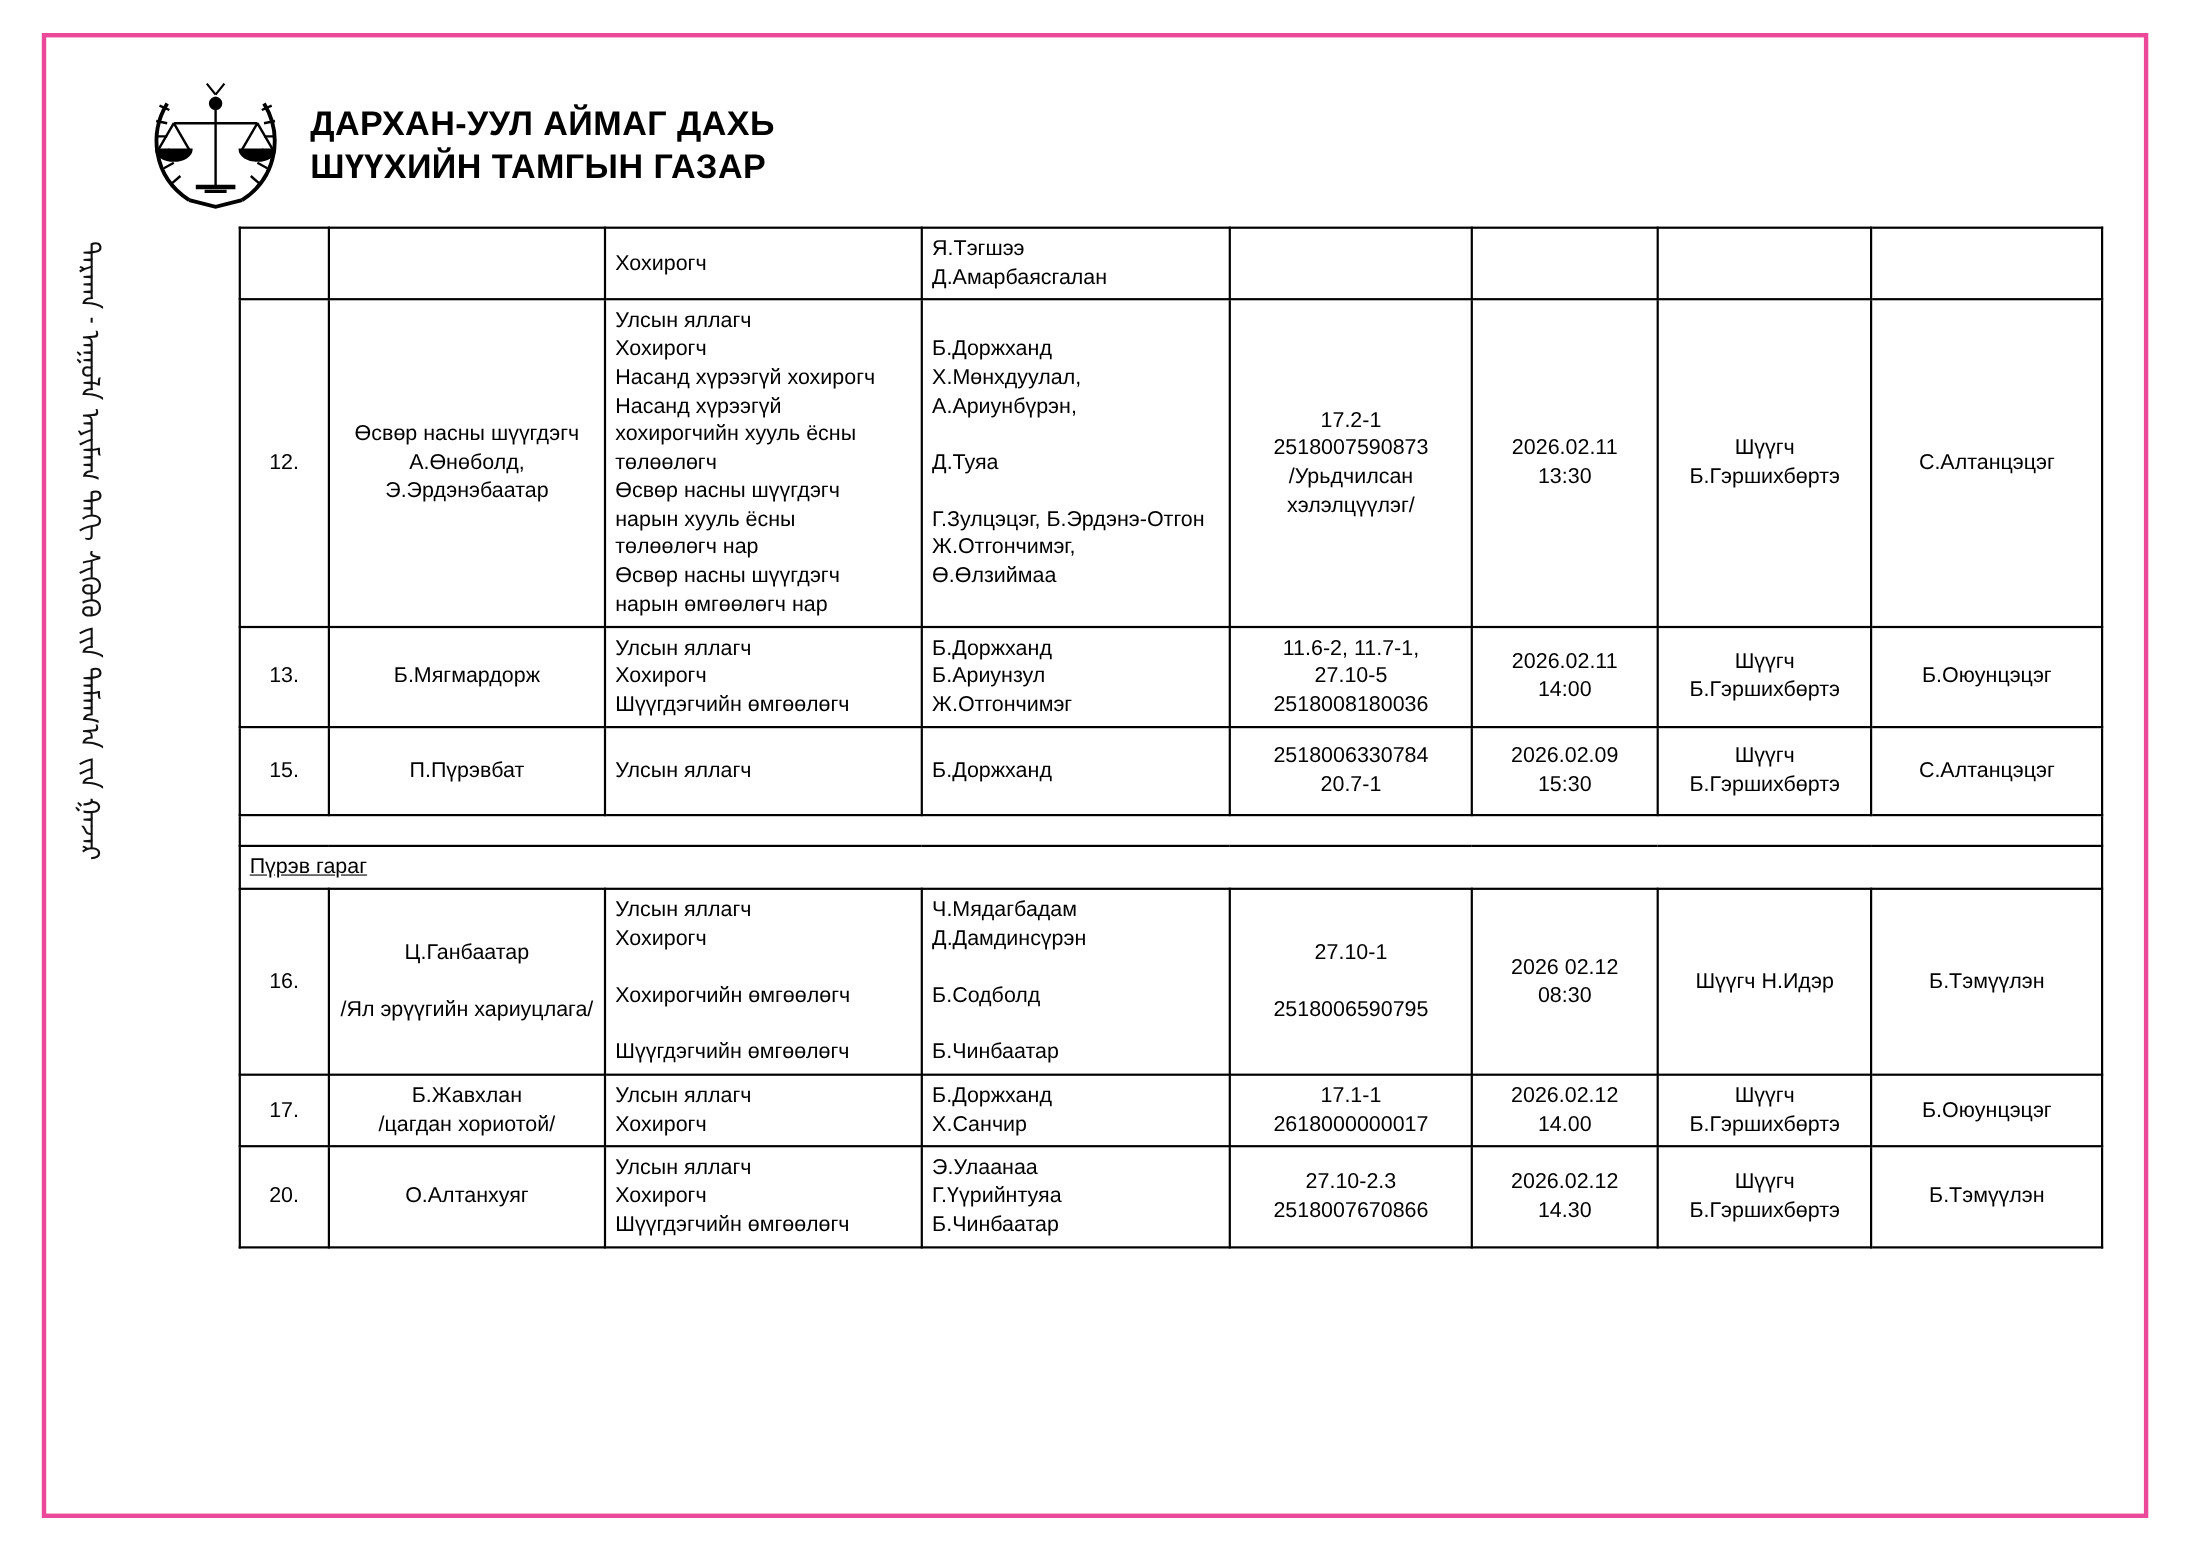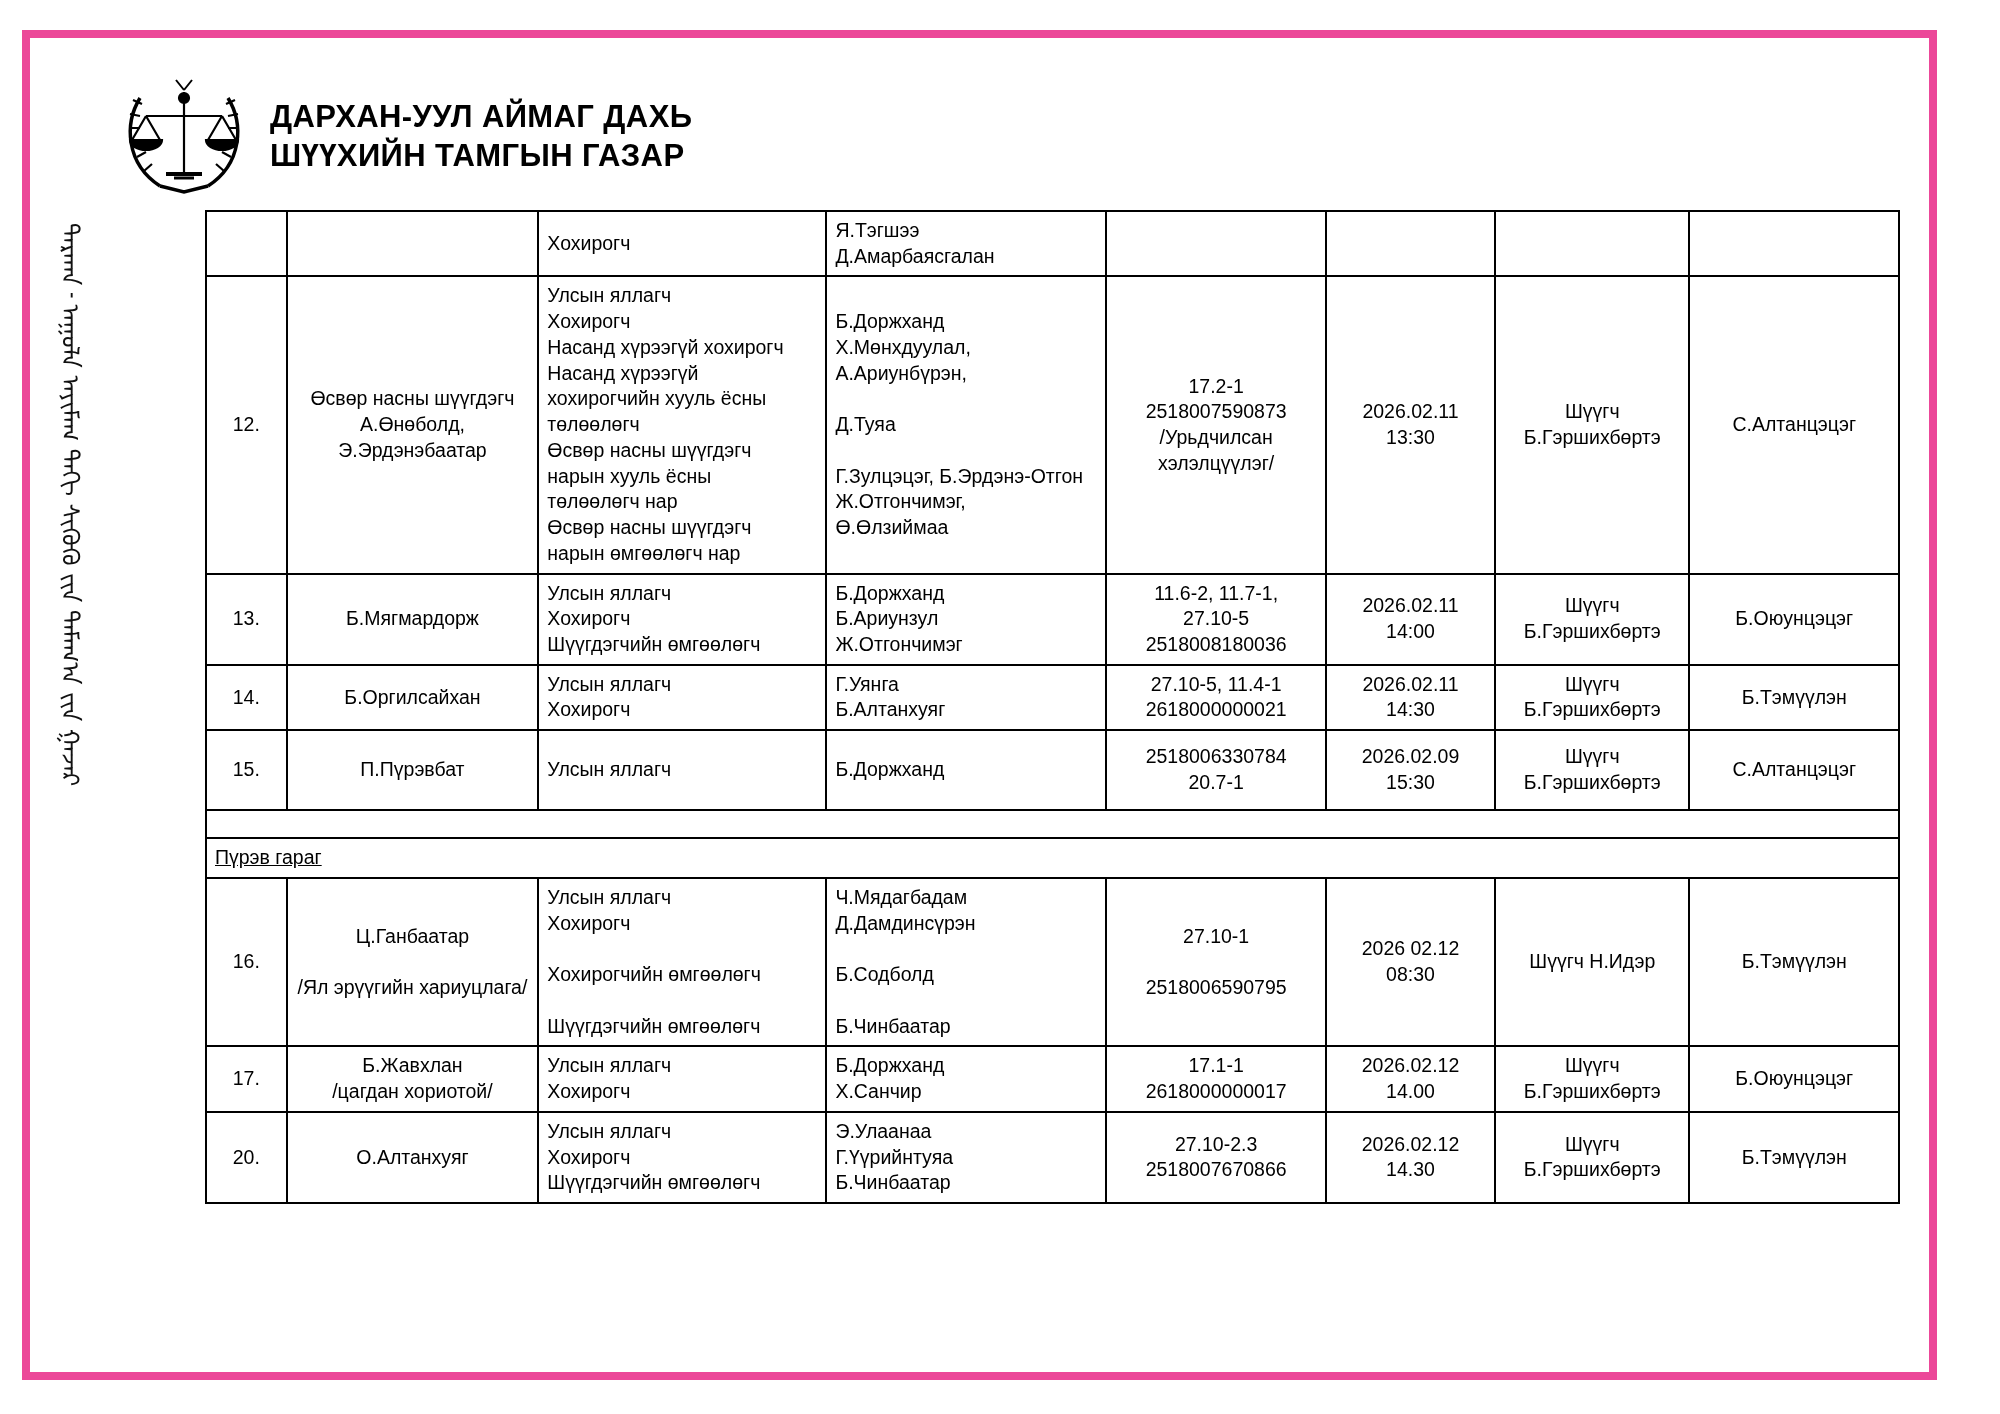--- a/index.html
+++ b/index.html
@@ -12,25 +12,25 @@
     height: 1414px;
     font-family: "Liberation Sans", sans-serif;
     color: #000000;
     position: relative;
     overflow: hidden;
   }
 
   
   .page-frame {
     position: absolute;
-    left: 22px;
+    left: 38px;
     top: 30px;
     width: 1915px;
     height: 1350px;
-    border: 8px solid #ec4899;
+    border: 4px solid #ec4899;
     box-sizing: border-box;
   }
 
   .page-inner {
     position: absolute;
     left: 0;
     top: 0;
     width: 100%;
     height: 100%;
     box-sizing: border-box;
@@ -218,35 +218,20 @@
             <td class="c-article multi">11.6-2, 11.7-1,
 27.10-5
 2518008180036</td>
             <td class="c-date multi">2026.02.11
 14:00</td>
             <td class="c-judge multi">Шүүгч
 Б.Гэршихбөртэ</td>
             <td class="c-sec">Б.Оюунцэцэг</td>
           </tr>
 
-          <tr>
-            <td class="c-no">14.</td>
-            <td class="c-name multi">Б.Оргилсайхан</td>
-            <td class="c-role multi top">Улсын яллагч
-Хохирогч</td>
-            <td class="c-party multi top">Г.Уянга
-Б.Алтанхуяг</td>
-            <td class="c-article multi">27.10-5, 11.4-1
-2618000000021</td>
-            <td class="c-date multi">2026.02.11
-14:30</td>
-            <td class="c-judge multi">Шүүгч
-Б.Гэршихбөртэ</td>
-            <td class="c-sec">Б.Тэмүүлэн</td>
-          </tr>
 
           <tr style="height:80px">
             <td class="c-no">15.</td>
             <td class="c-name multi">П.Пүрэвбат</td>
             <td class="c-role multi top">Улсын яллагч</td>
             <td class="c-party multi top">Б.Доржханд</td>
             <td class="c-article multi">2518006330784
 20.7-1</td>
             <td class="c-date multi">2026.02.09
 15:30</td>

